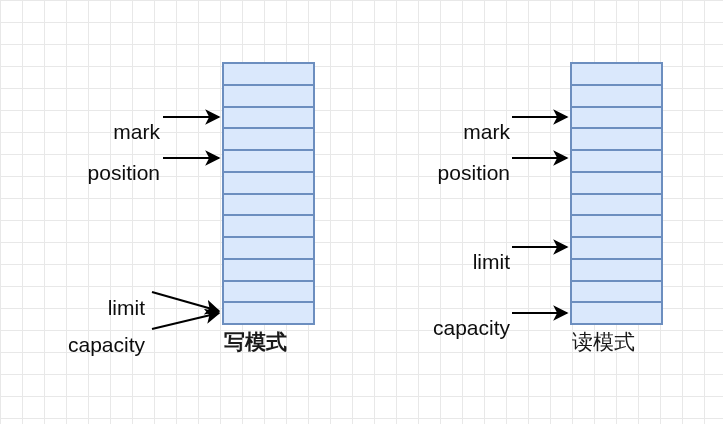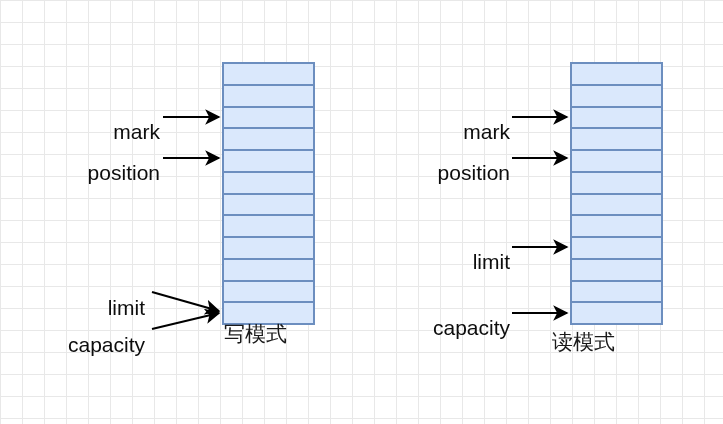--- a/index.html
+++ b/index.html
@@ -100,21 +100,21 @@
       <div class="buffer-cell"></div>
       <div class="buffer-cell"></div>
       <div class="buffer-cell"></div>
       <div class="buffer-cell"></div>
       <div class="buffer-cell"></div>
       <div class="buffer-cell"></div>
       <div class="buffer-cell"></div>
       <div class="buffer-cell"></div>
     </div>
 
-  <div class="mode-caption" style="left:224px; top:324px;">写模式</div>
+  <div class="mode-caption" style="left:224px; top:332px;font-weight:bold;">写模式</div>
 
   <div class="ptr-label" style="left:30px; top:117px; width:130px;">mark</div>
 
   <div class="ptr-label" style="left:30px; top:158px; width:130px;">position</div>
 
   <div class="ptr-label" style="left:20px; top:293px; width:125px;">limit</div>
 
   <div class="ptr-label" style="left:20px; top:330px; width:125px;">capacity</div>
 
   <div class="buffer" id="buffer-read" style="left:570px; top:62px; width:93px; height:263px;">
@@ -125,21 +125,21 @@
       <div class="buffer-cell"></div>
       <div class="buffer-cell"></div>
       <div class="buffer-cell"></div>
       <div class="buffer-cell"></div>
       <div class="buffer-cell"></div>
       <div class="buffer-cell"></div>
       <div class="buffer-cell"></div>
       <div class="buffer-cell"></div>
     </div>
 
-  <div class="mode-caption" style="left:552px; top:332px;">读模式</div>
+  <div class="mode-caption" style="left:572px; top:332px;">读模式</div>
 
   <div class="ptr-label" style="left:380px; top:117px; width:130px;">mark</div>
 
   <div class="ptr-label" style="left:380px; top:158px; width:130px;">position</div>
 
   <div class="ptr-label" style="left:380px; top:247px; width:130px;">limit</div>
 
   <div class="ptr-label" style="left:380px; top:313px; width:130px;">capacity</div>
 
   <svg id="arrows" viewBox="0 0 723 424" width="723" height="424">

